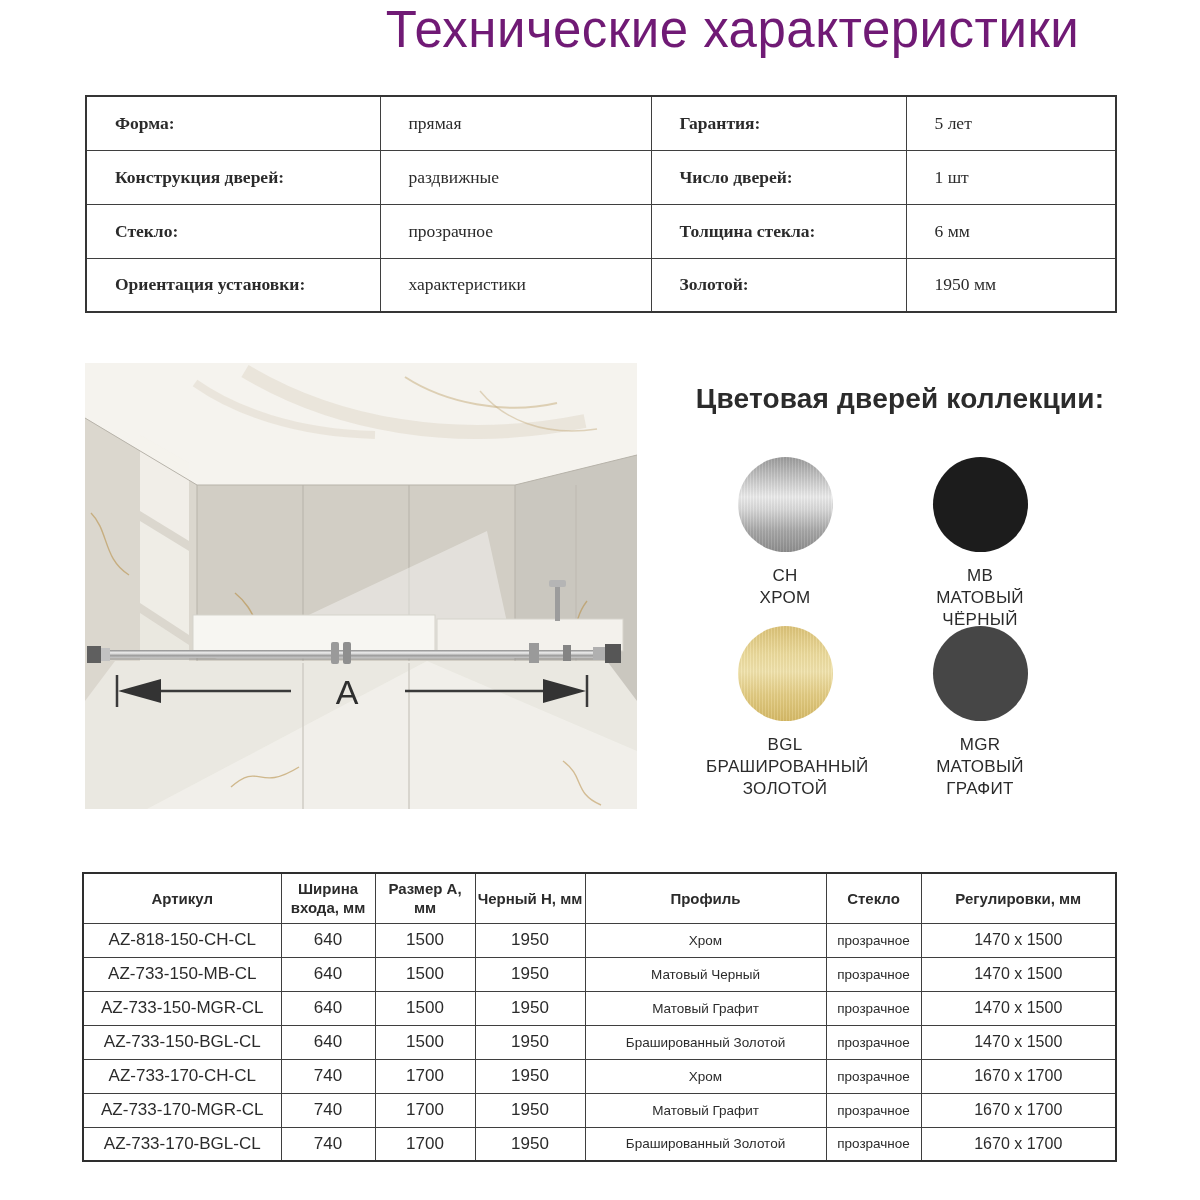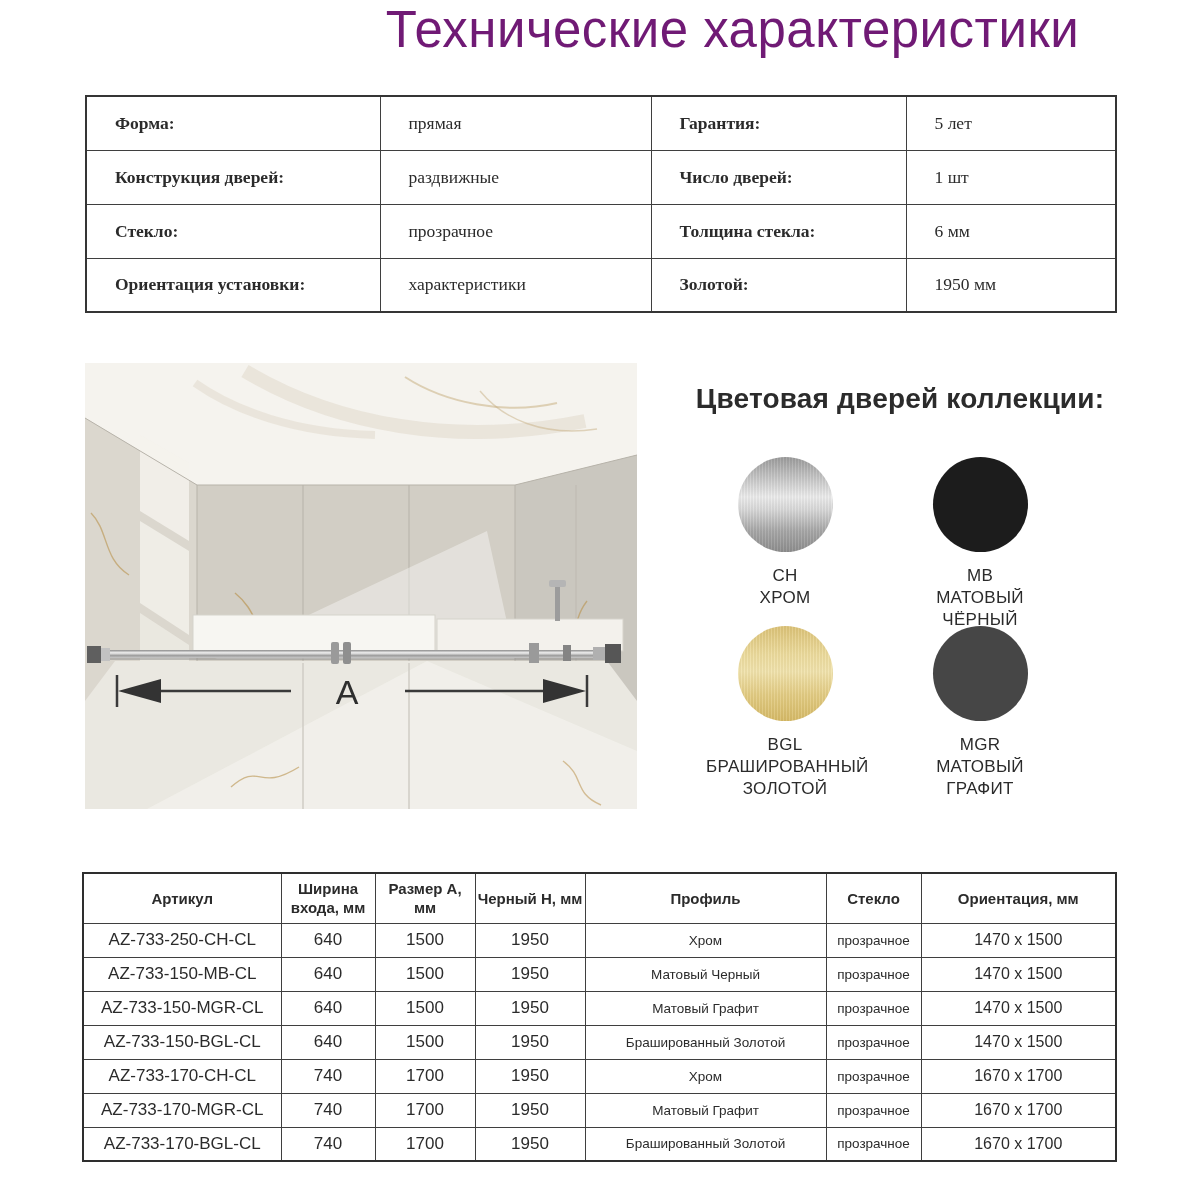--- a/index.html
+++ b/index.html
@@ -250,26 +250,26 @@
       <col style="width:195px">
   </colgroup>
   <thead>
     <tr>
       <th>Артикул</th>
       <th>Ширина входа, мм</th>
       <th>Размер А, мм</th>
       <th>Черный H, мм</th>
       <th>Профиль</th>
       <th>Стекло</th>
-      <th>Ориентация, мм</th>
+      <th>Регулировки, мм</th>
     </tr>
   </thead>
   <tbody>
     <tr>
-      <td>AZ-733-250-CH-CL</td>
+      <td>AZ-818-150-CH-CL</td>
       <td>640</td>
       <td>1500</td>
       <td>1950</td>
       <td>Хром</td>
       <td>прозрачное</td>
       <td>1470 x 1500</td>
     </tr>
     <tr>
       <td>AZ-733-150-MB-CL</td>
       <td>640</td>

